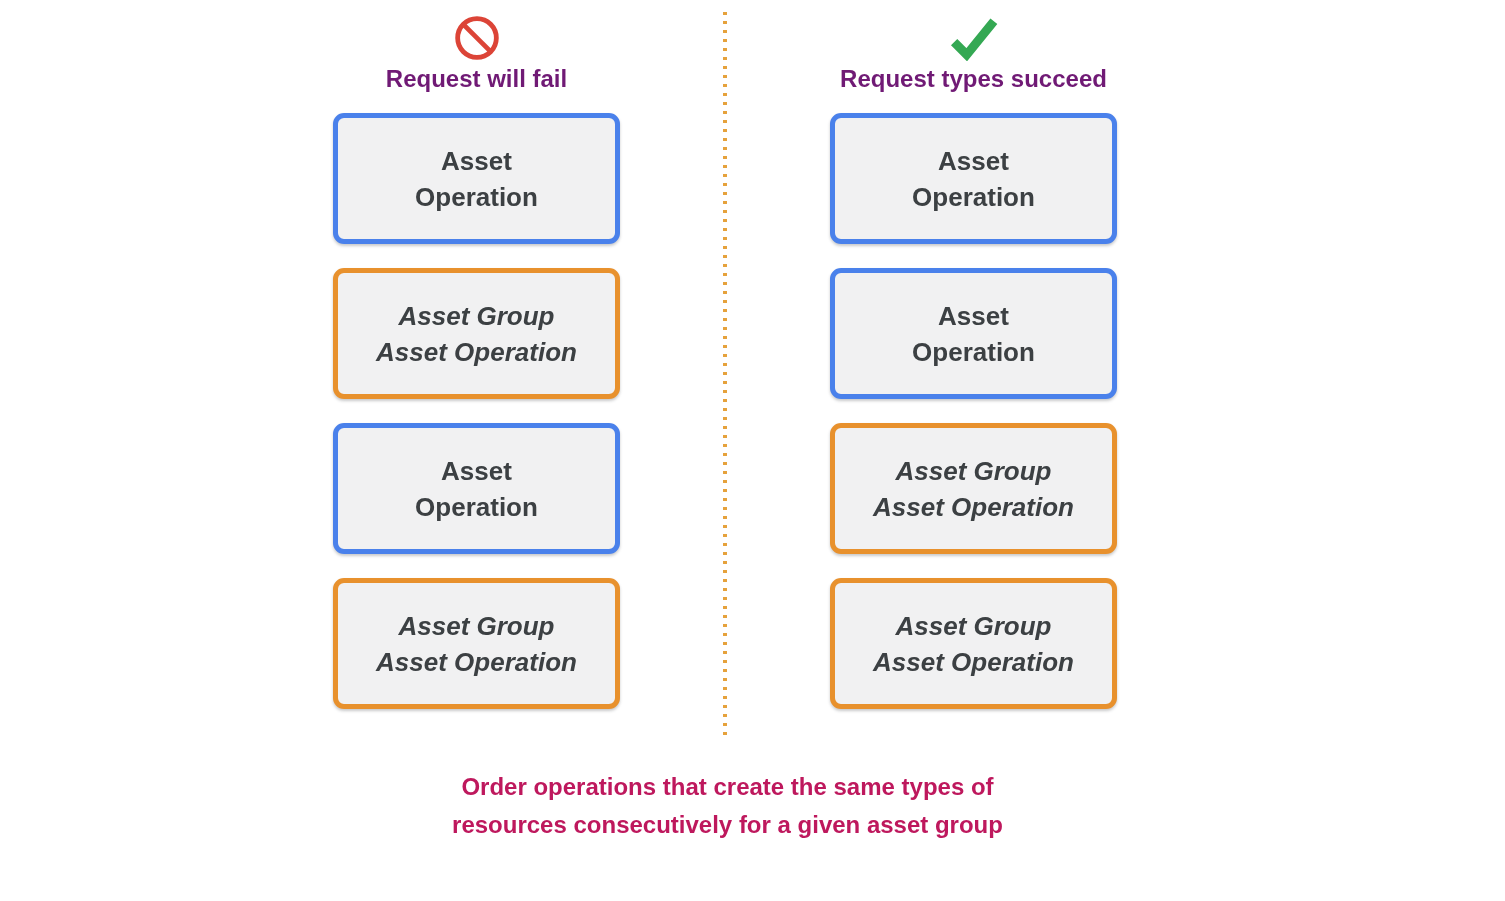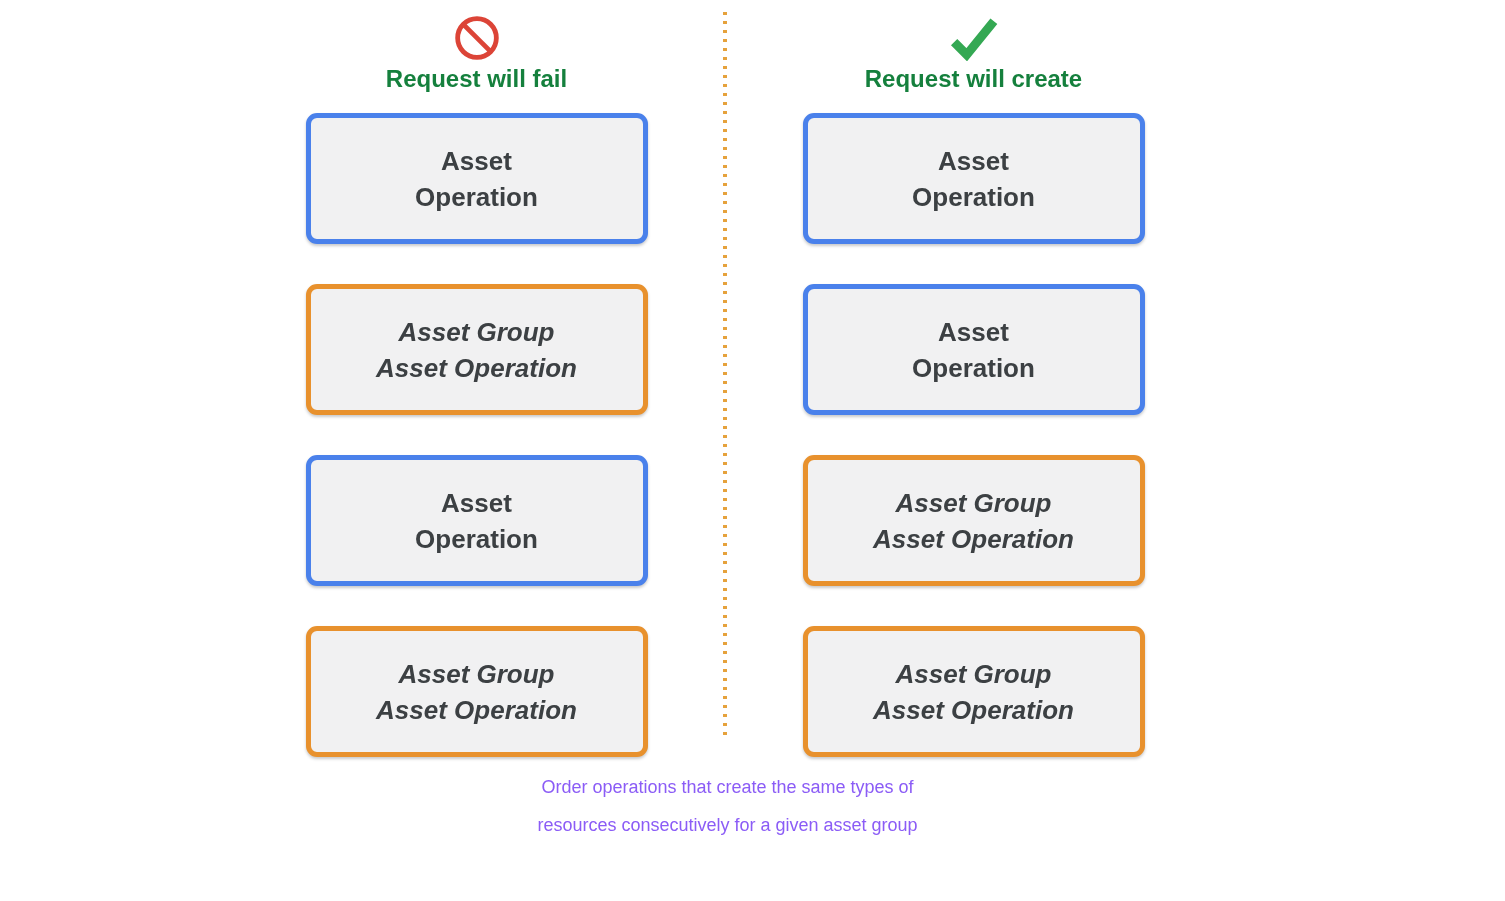--- a/index.html
+++ b/index.html
@@ -29,30 +29,30 @@
     height: 52px;
     display: flex;
     align-items: center;
     justify-content: center;
   }
   .col-header {
     height: 32px;
     line-height: 30px;
     font-size: 24px;
     font-weight: bold;
-    color: #15803d;
+    color: #701a75;
     white-space: nowrap;
     text-align: center;
     margin-bottom: 17px;
   }
   .box {
     box-sizing: border-box;
-    width: 342px;
+    width: 287px;
     height: 131px;
-    margin-bottom: 40px;
+    margin-bottom: 24px;
     border-radius: 11px;
     background: #F1F1F2;
     border: 5px solid #888888;
     box-shadow: 0 2px 3px rgba(60,64,67,0.28);
     display: flex;
     align-items: center;
     justify-content: center;
     text-align: center;
     font-size: 26px;
     font-weight: bold;
@@ -73,24 +73,24 @@
       #E6A23C 0px, #E6A23C 3px,
       transparent 3px, transparent 9px
     );
   }
   .caption {
     position: absolute;
     left: 0;
     top: 768px;
     width: 1455px;
     text-align: center;
-    font-size: 18px;
-    font-weight: normal;
+    font-size: 24px;
+    font-weight: bold;
     line-height: 38px;
-    color: #8b5cf6;
+    color: #be185d;
     white-space: pre-line;
   }
 </style>
 </head>
 <body>
 
 <div class="canvas">
 
   <div class="column left">
     <div class="col-icon">
@@ -111,21 +111,21 @@
   </div>
 
   <div class="divider"></div>
 
   <div class="column right">
     <div class="col-icon">
       <svg width="56" height="46" viewBox="0 0 52 44" aria-hidden="true">
         <polyline points="7,26 19,38 45,6" fill="none" stroke="#34A853" stroke-width="8.5"></polyline>
       </svg>
     </div>
-    <div class="col-header">Request will create</div>
+    <div class="col-header">Request types succeed</div>
     <div class="box" data-type="blue">Asset
 Operation</div>
     <div class="box" data-type="blue">Asset
 Operation</div>
     <div class="box" data-type="orange">Asset Group
 Asset Operation</div>
     <div class="box" data-type="orange">Asset Group
 Asset Operation</div>
   </div>
 

